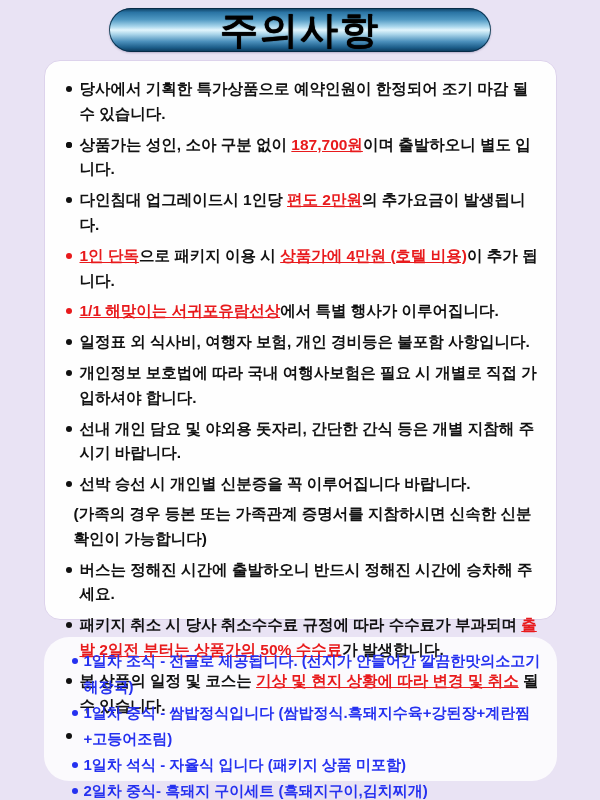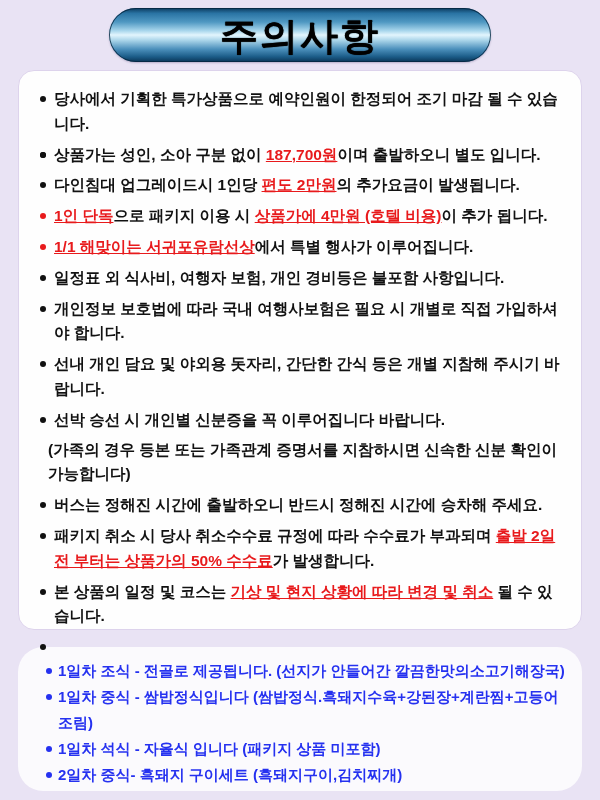--- a/index.html
+++ b/index.html
@@ -4,35 +4,35 @@
 <style>
   * { margin:0; padding:0; box-sizing:border-box; }
   html,body { width:600px; height:800px; }
   body {
     background:#e9e3f4;
     font-family:"Liberation Sans","DejaVu Sans",sans-serif;
     font-weight:bold;
     overflow:hidden;
   }
   .title-pill {
-    width:382px; height:54px;
+    width:382px; height:44px;
     margin:8px auto 8px;
     border-radius:27px;
     background:linear-gradient(180deg,
       #0b3a5c 0%, #2a74a4 10%, #4f98c2 26%, #a8d6ec 42%,
       #e2f5fd 50%, #a9d4e9 60%, #4c90bc 76%, #1c5d89 90%, #0a3557 100%);
     box-shadow: inset 0 0 0 1px rgba(6,40,66,.85), 0 1px 2px rgba(40,20,80,.25);
-    display:flex; align-items:flex-end; justify-content:center;
+    display:flex; align-items:center; justify-content:center;
   }
   .title-pill .title-text {
     font-size:38px; color:#000; letter-spacing:2px;
     text-shadow:0 0 1px #000;
   }
   .card {
-    width:564px; margin:4px auto; border-radius:16px;
+    width:513px; margin:4px auto; border-radius:16px;
   }
   .main-card {
     margin-top:6px;
     height:560px;
     background:#fefefe;
     border:1px solid #ddd3ec;
     padding:16px 15px 10px 14px;
   }
   ul { list-style:none; }
   .main-card li {

